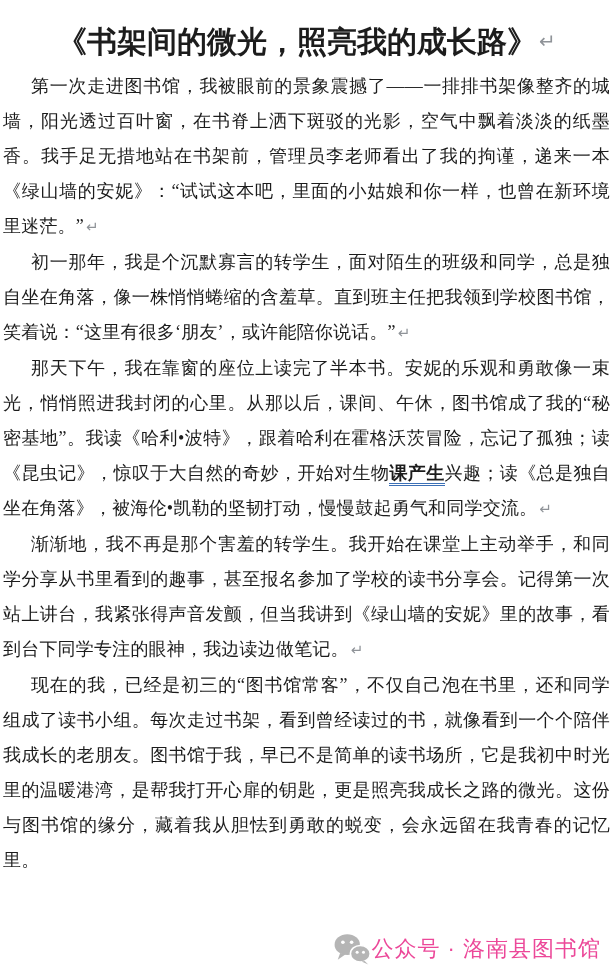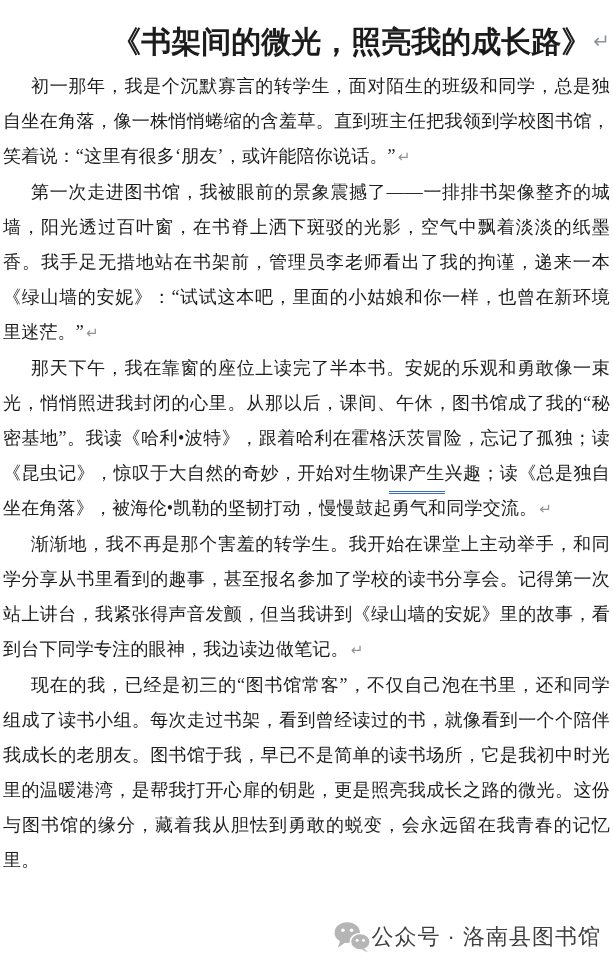--- a/index.html
+++ b/index.html
@@ -16,21 +16,21 @@
     color: #1c1c1c;
     font-family: "Liberation Serif", "DejaVu Serif", serif;
     overflow: hidden;
     box-sizing: border-box;
     padding: 16px 3px 0 3px;
   }
   .essay-title {
     margin: 4px 0 6px 0;
     font-size: 30px;
     font-weight: bold;
-    text-align: right;
+    text-align: center;
     line-height: 42px;
     letter-spacing: 0px;
     white-space: nowrap;
   }
   .body-text p {
     margin: 0;
     font-size: 18px;
     line-height: 35px;
     text-align: justify;
     text-indent: 28px;
@@ -43,30 +43,31 @@
     text-indent: 0;
     padding-left: 2px;
   }
   .essay-title .pilcrow {
     font-size: 20px;
     font-weight: normal;
     vertical-align: 4px;
   }
   .grammar-underline {
     border-bottom: 3px double #3b6fb5;
-    padding-bottom: 8px;
+    padding-bottom: 0px;
+    font-weight: bold;
   }
   .watermark {
     position: absolute;
     right: 12px;
-    bottom: 24px;
+    bottom: 12px;
     display: flex;
     align-items: center;
     gap: 0;
-    color: #404040;
+    color: #ec4899;
   }
   .watermark-text {
     font-size: 22px;
     font-family: "Liberation Sans", "DejaVu Sans", sans-serif;
     letter-spacing: 1px;
   }
   .wechat-icon {
     width: 38px;
     height: 32px;
     display: inline-block;
@@ -76,23 +77,23 @@
 <body>
 
 <div class="page">
 
   <h1 class="essay-title">
     <span>《书架间的微光，照亮我的成长路》</span><span class="pilcrow">↵</span>
   </h1>
 
   <div class="body-text">
 
+    <p><span>第一次走进图书馆，我被眼前的景象震撼了——一排排书架像整齐的城墙，阳光透过百叶窗，在书脊上洒下斑驳的光影，空气中飘着淡淡的纸墨香。我手足无措地站在书架前，管理员李老师看出了我的拘谨，递来一本《绿山墙的安妮》：“试试这本吧，里面的小姑娘和你一样，也曾在新环境里迷茫。”</span><span class="pilcrow">↵</span></p>
+
     <p><span>初一那年，我是个沉默寡言的转学生，面对陌生的班级和同学，总是独自坐在角落，像一株悄悄蜷缩的含羞草。直到班主任把我领到学校图书馆，笑着说：“这里有很多‘朋友’，或许能陪你说话。”</span><span class="pilcrow">↵</span></p>
-
-    <p><span>第一次走进图书馆，我被眼前的景象震撼了——一排排书架像整齐的城墙，阳光透过百叶窗，在书脊上洒下斑驳的光影，空气中飘着淡淡的纸墨香。我手足无措地站在书架前，管理员李老师看出了我的拘谨，递来一本《绿山墙的安妮》：“试试这本吧，里面的小姑娘和你一样，也曾在新环境里迷茫。”</span><span class="pilcrow">↵</span></p>
 
     <p><span>那天下午，我在靠窗的座位上读完了半本书。安妮的乐观和勇敢像一束光，悄悄照进我封闭的心里。从那以后，课间、午休，图书馆成了我的“秘密基地”。我读《哈利•波特》，跟着哈利在霍格沃茨冒险，忘记了孤独；读《昆虫记》，惊叹于大自然的奇妙，开始对生物</span><span class="grammar-underline">课产生</span><span>兴趣；读《总是独自坐在角落》，被海伦•凯勒的坚韧打动，慢慢鼓起勇气和同学交流。</span><span class="pilcrow">↵</span></p>
 
 
     <p><span>渐渐地，我不再是那个害羞的转学生。我开始在课堂上主动举手，和同学分享从书里看到的趣事，甚至报名参加了学校的读书分享会。记得第一次站上讲台，我紧张得声音发颤，但当我讲到《绿山墙的安妮》里的故事，看到台下同学专注的眼神，我边读边做笔记。</span><span class="pilcrow">↵</span></p>
 
     <p><span>现在的我，已经是初三的“图书馆常客”，不仅自己泡在书里，还和同学组成了读书小组。每次走过书架，看到曾经读过的书，就像看到一个个陪伴我成长的老朋友。图书馆于我，早已不是简单的读书场所，它是我初中时光里的温暖港湾，是帮我打开心扉的钥匙，更是照亮我成长之路的微光。这份与图书馆的缘分，藏着我从胆怯到勇敢的蜕变，会永远留在我青春的记忆里。</span></p>
 
   </div>
 

